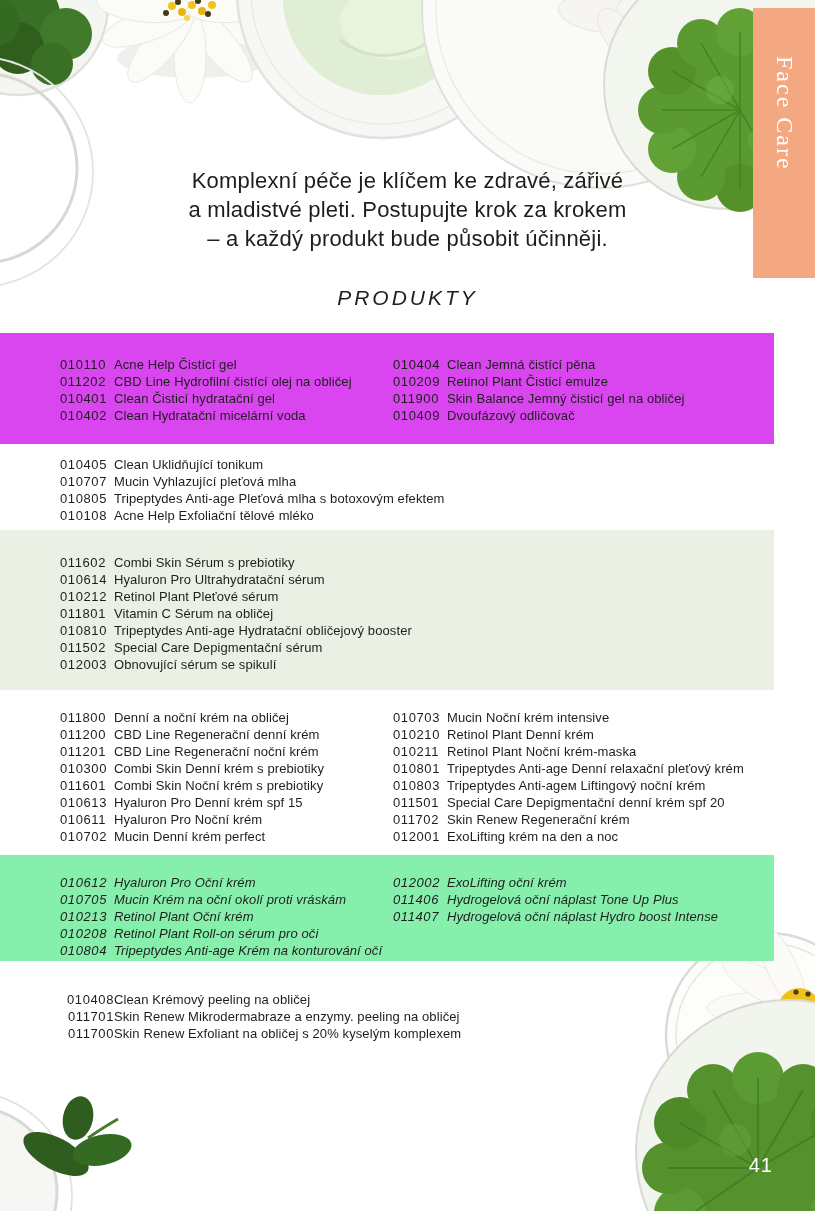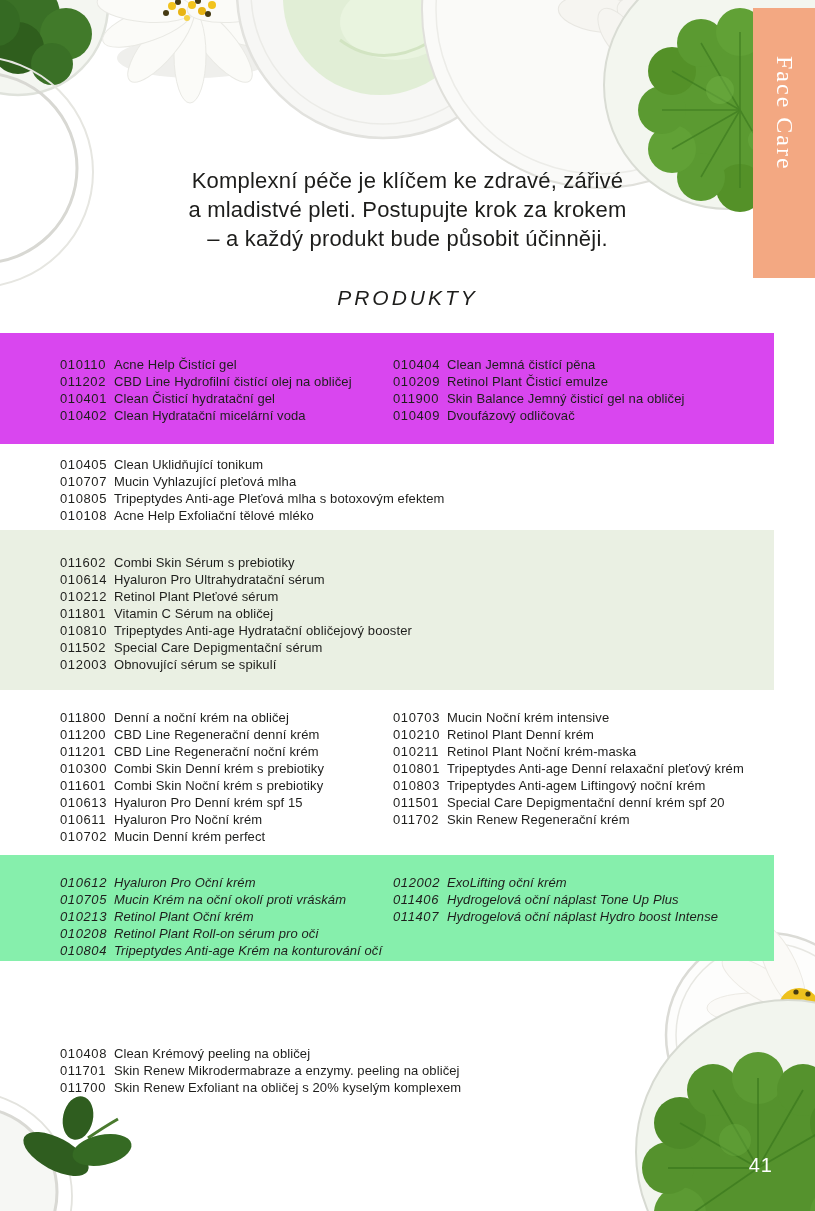--- a/index.html
+++ b/index.html
@@ -21,21 +21,21 @@
   .band { position:absolute; left:0; width:774px; z-index:1; }
   .bg-green { background:#EAF0E3; }
   .col { position:absolute; top:0; }
   .col-l { left:60px; }
   .col-r { left:393px; }
   .b1 { top:333px; height:111px; } .b1 .col { top:23px; }
   .b2 { top:456px; height:70px; }
   .b3 { top:530px; height:160px; } .b3 .col { top:24px; }
   .b4 { top:709px; height:137px; }
   .b5 { top:855px; height:106px; } .b5 .col { top:19px; }
-  .b6 { top:1045px; height:52px; }
+  .b6 { top:991px; height:52px;text-align:right; }
 
   .prow { display:flex; font-size:13px; line-height:17px; white-space:nowrap; }
   .code { flex:0 0 54px; letter-spacing:0.6px; }
   .pname { letter-spacing:0.1px; }
 
   .facecare-tab {
     position:absolute; right:0; top:8px; width:62px; height:270px;
     z-index:2; display:flex; justify-content:center; box-sizing:border-box; padding-top:48px;
   }
   .facecare-tab span {
@@ -363,20 +363,24 @@
         <span class="pname">Tripeptydes Anti-ageм Liftingový noční krém</span>
       </div>
         <div class="prow">
         <span class="code">011501</span>
         <span class="pname">Special Care Depigmentační denní krém spf 20</span>
       </div>
         <div class="prow">
         <span class="code">011702</span>
         <span class="pname">Skin Renew Regenerační krém</span>
       </div>
+        <div class="prow">
+        <span class="code">012001</span>
+        <span class="pname">ExoLifting krém na den a noc</span>
+      </div>
       </div>
   </section>
 
   <section class="band bg-green b5" style="background: #86efac; font-style: italic;">
     <div class="col col-l">
 
     <div class="prow">
         <span class="code">010612</span>
         <span class="pname">Hyaluron Pro Oční krém</span>
       </div>

